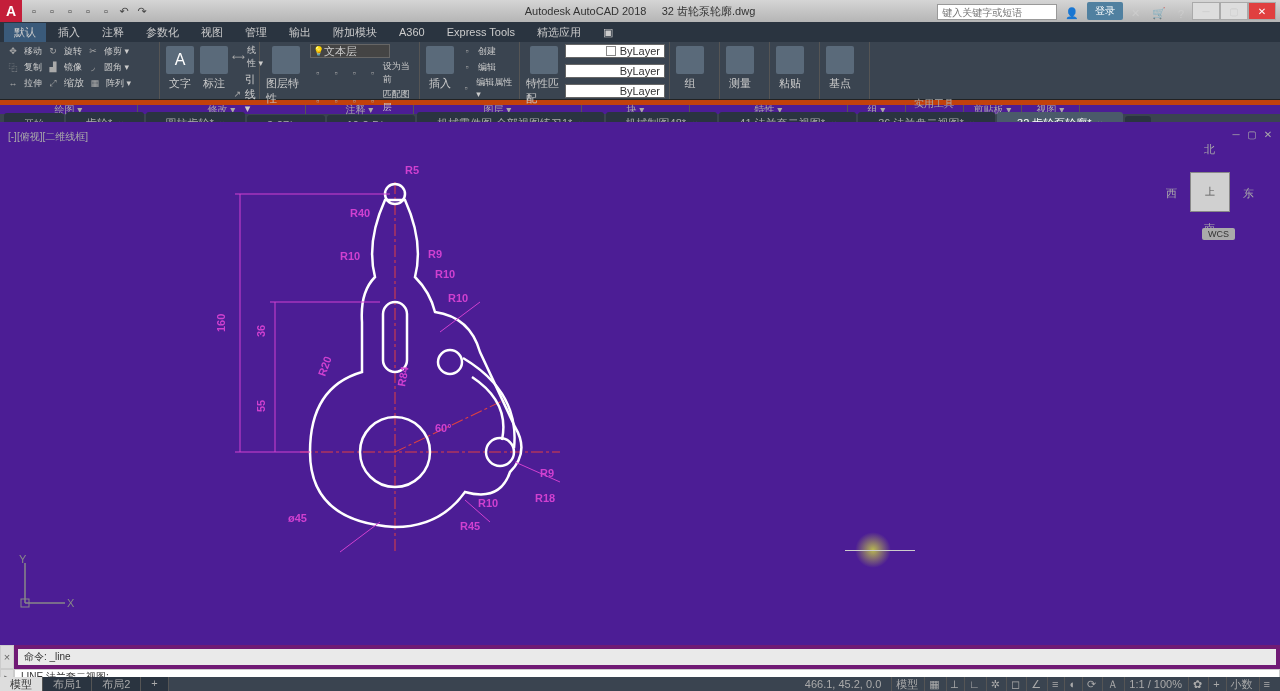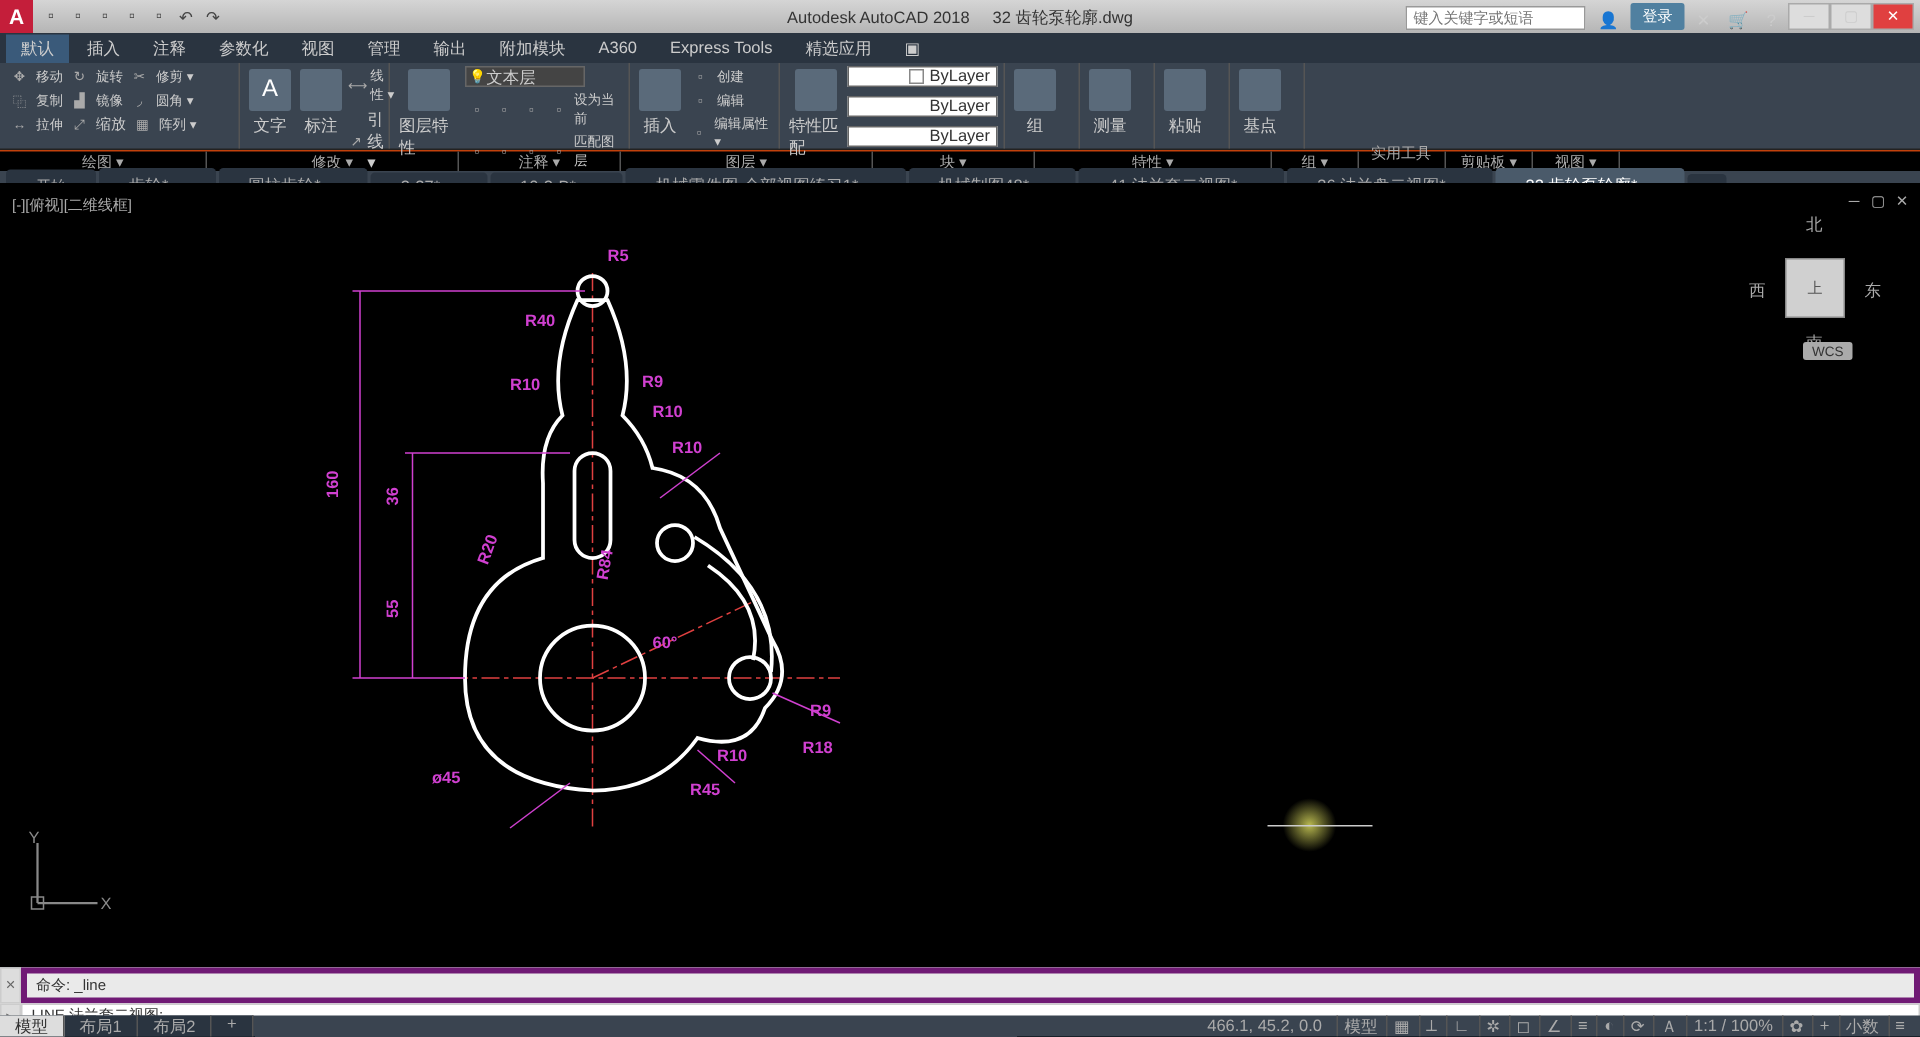--- a/index.html
+++ b/index.html
@@ -14,35 +14,35 @@
 .login-btn{background:#5080a0;color:#fff;padding:2px 8px;border-radius:2px;font-size:10px}
 .win-btns{display:flex;gap:0}
 .win-btn{width:28px;height:18px;background:#ddd;border:1px solid #aaa;display:flex;align-items:center;justify-content:center;font-size:10px;cursor:pointer}
 .win-btn.close{background:#e04040;color:#fff}
 .menubar{height:20px;background:#2a3440;display:flex;align-items:center;padding:0 4px;gap:2px}
 .menu-item{padding:2px 10px;color:#ccc;font-size:11px;cursor:pointer}
 .menu-item.active{background:#3a5a7a}
 .ribbon{height:58px;background:#3a4450;display:flex;border-bottom:1px solid #222}
 .ribbon-panel{border-right:1px solid #555;padding:2px 4px;display:flex;flex-direction:column;justify-content:space-between}
 .ribbon-panel-content{display:flex;gap:2px;align-items:flex-start;flex:1}
-.ribbon-panel-title-row{height:14px;background:#000000;display:flex;border-top:1px solid #c2410c}
+.ribbon-panel-title-row{height:14px;background:#4c1d95;display:flex;border-top:5px solid #c2410c}
 .ribbon-panel-title{padding:0 8px;color:#aaa;font-size:10px;border-right:1px solid #555;display:flex;align-items:center;justify-content:center}
 .ribbon-btn{display:flex;flex-direction:column;align-items:center;padding:2px;cursor:pointer;color:#ccc;font-size:10px;gap:2px}
 .ribbon-btn-icon{width:20px;height:20px;background:#5a6a7a;border-radius:2px}
 .ribbon-btn-icon.lg{width:28px;height:28px}
 .ribbon-small-btn{width:18px;height:14px;cursor:pointer;display:flex;align-items:center;justify-content:center;font-size:9px;color:#aaa}
 .ribbon-row{display:flex;gap:2px;align-items:center}
 .ribbon-col{display:flex;flex-direction:column;gap:1px}
 .layer-combo{width:80px;height:14px;background:#444;border:1px solid #666;color:#ccc;font-size:9px;padding:0 2px;display:flex;align-items:center}
 .prop-combo{width:100px;height:14px;background:#fff;border:1px solid #666;color:#333;font-size:9px;padding:0 4px;display:flex;align-items:center;justify-content:flex-end}
 .file-tabs{height:22px;background:#3a4450;display:flex;align-items:flex-end;padding:0 4px;border-bottom:1px solid #111}
 .file-tab{padding:4px 20px;background:#2a3440;color:#aaa;font-size:10px;margin-right:2px;cursor:pointer;border-top-left-radius:3px;border-top-right-radius:3px;position:relative}
 .file-tab.active{background:#4a5a6a;color:#fff}
 .file-tab .x{margin-left:6px;font-size:9px}
-.drawing-area{position:absolute;top:122px;left:0;right:0;bottom:46px;background:#000000}
+.drawing-area{position:absolute;top:122px;left:0;right:0;bottom:46px;background:#4c1d95}
 .viewport-label{position:absolute;top:8px;left:8px;color:#aaa;font-size:10px}
 .viewport-controls{position:absolute;top:6px;right:6px;display:flex;gap:4px}
 .vp-btn{width:12px;height:12px;color:#aaa;cursor:pointer;font-size:10px;display:flex;align-items:center;justify-content:center}
 .viewcube{position:absolute;top:20px;right:30px;width:80px;height:100px}
 .viewcube-face{position:absolute;top:30px;left:20px;width:40px;height:40px;background:#d0d0d0;border:1px solid #888;display:flex;align-items:center;justify-content:center;color:#555;font-size:10px}
 .vc-dir{position:absolute;color:#aaa;font-size:11px}
 .wcs-badge{position:absolute;top:106px;right:45px;background:#aaa;color:#333;padding:1px 6px;font-size:9px;border-radius:2px}
 .ucs-icon{position:absolute;bottom:30px;left:15px;color:#888;font-size:10px}
 .cursor-mark{position:absolute;left:855px;top:410px;width:60px;height:60px}
 .cursor-glow{width:36px;height:36px;background:radial-gradient(#b8b850,transparent 70%);border-radius:50%;position:absolute;top:0;left:0}

